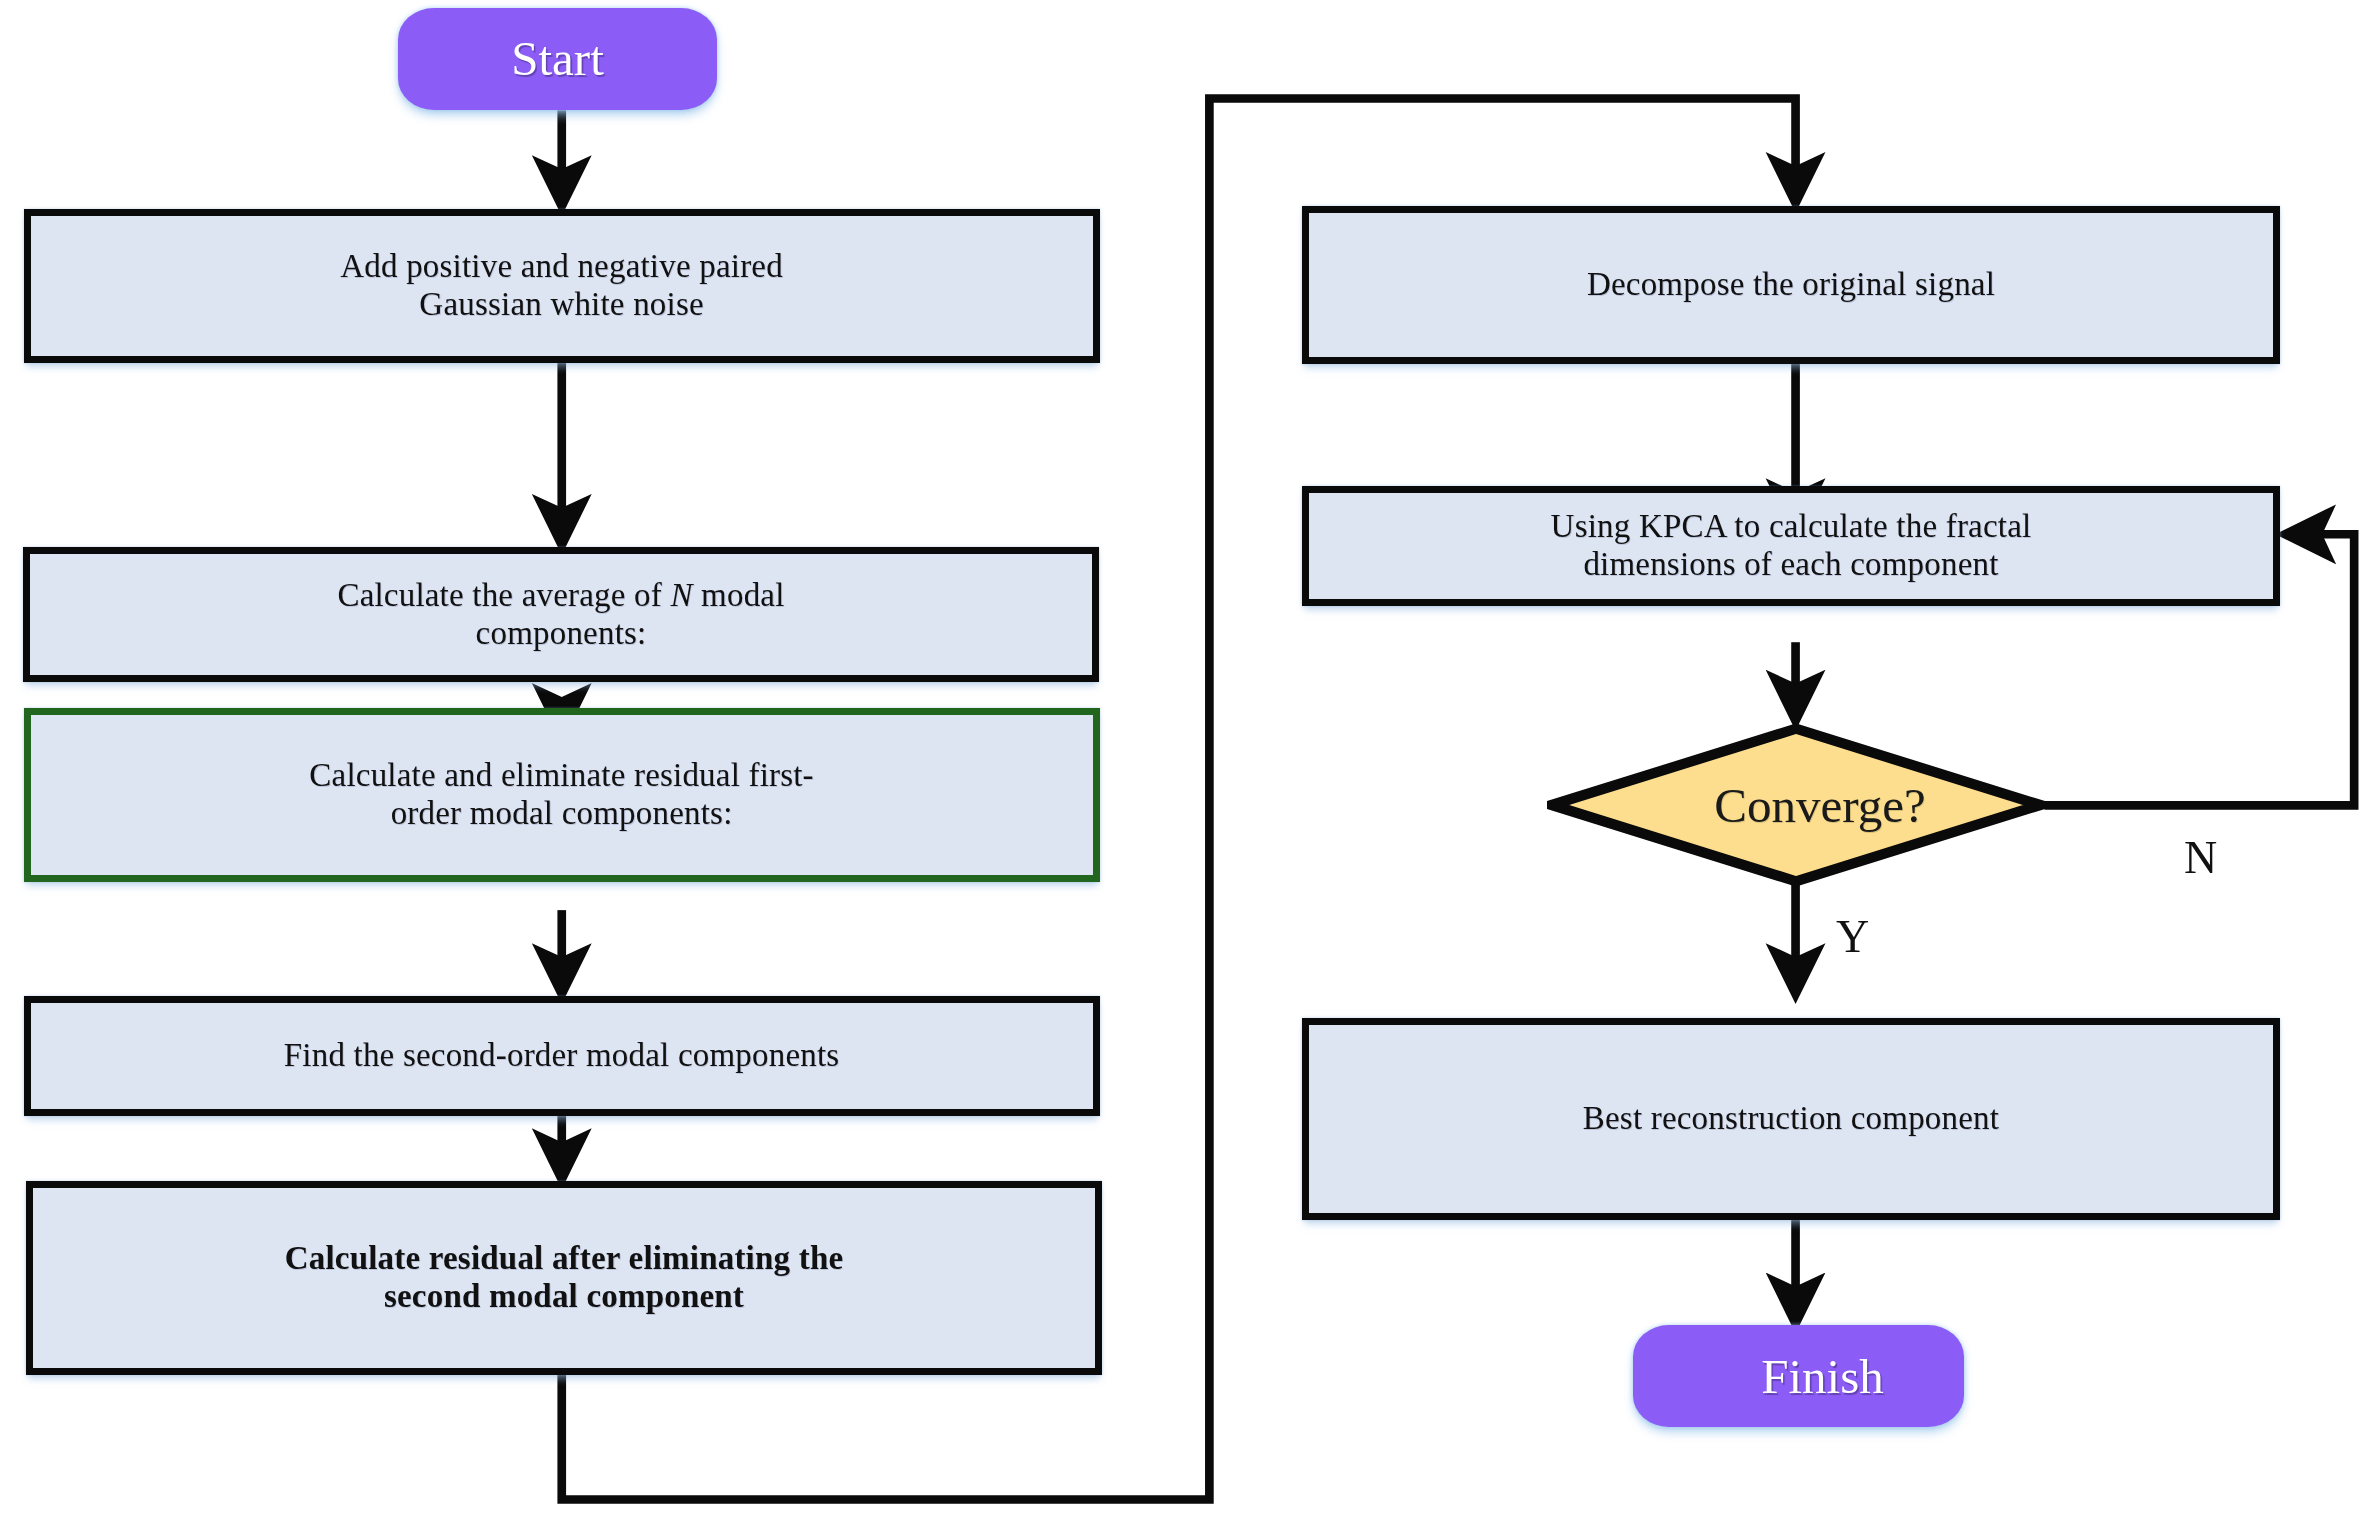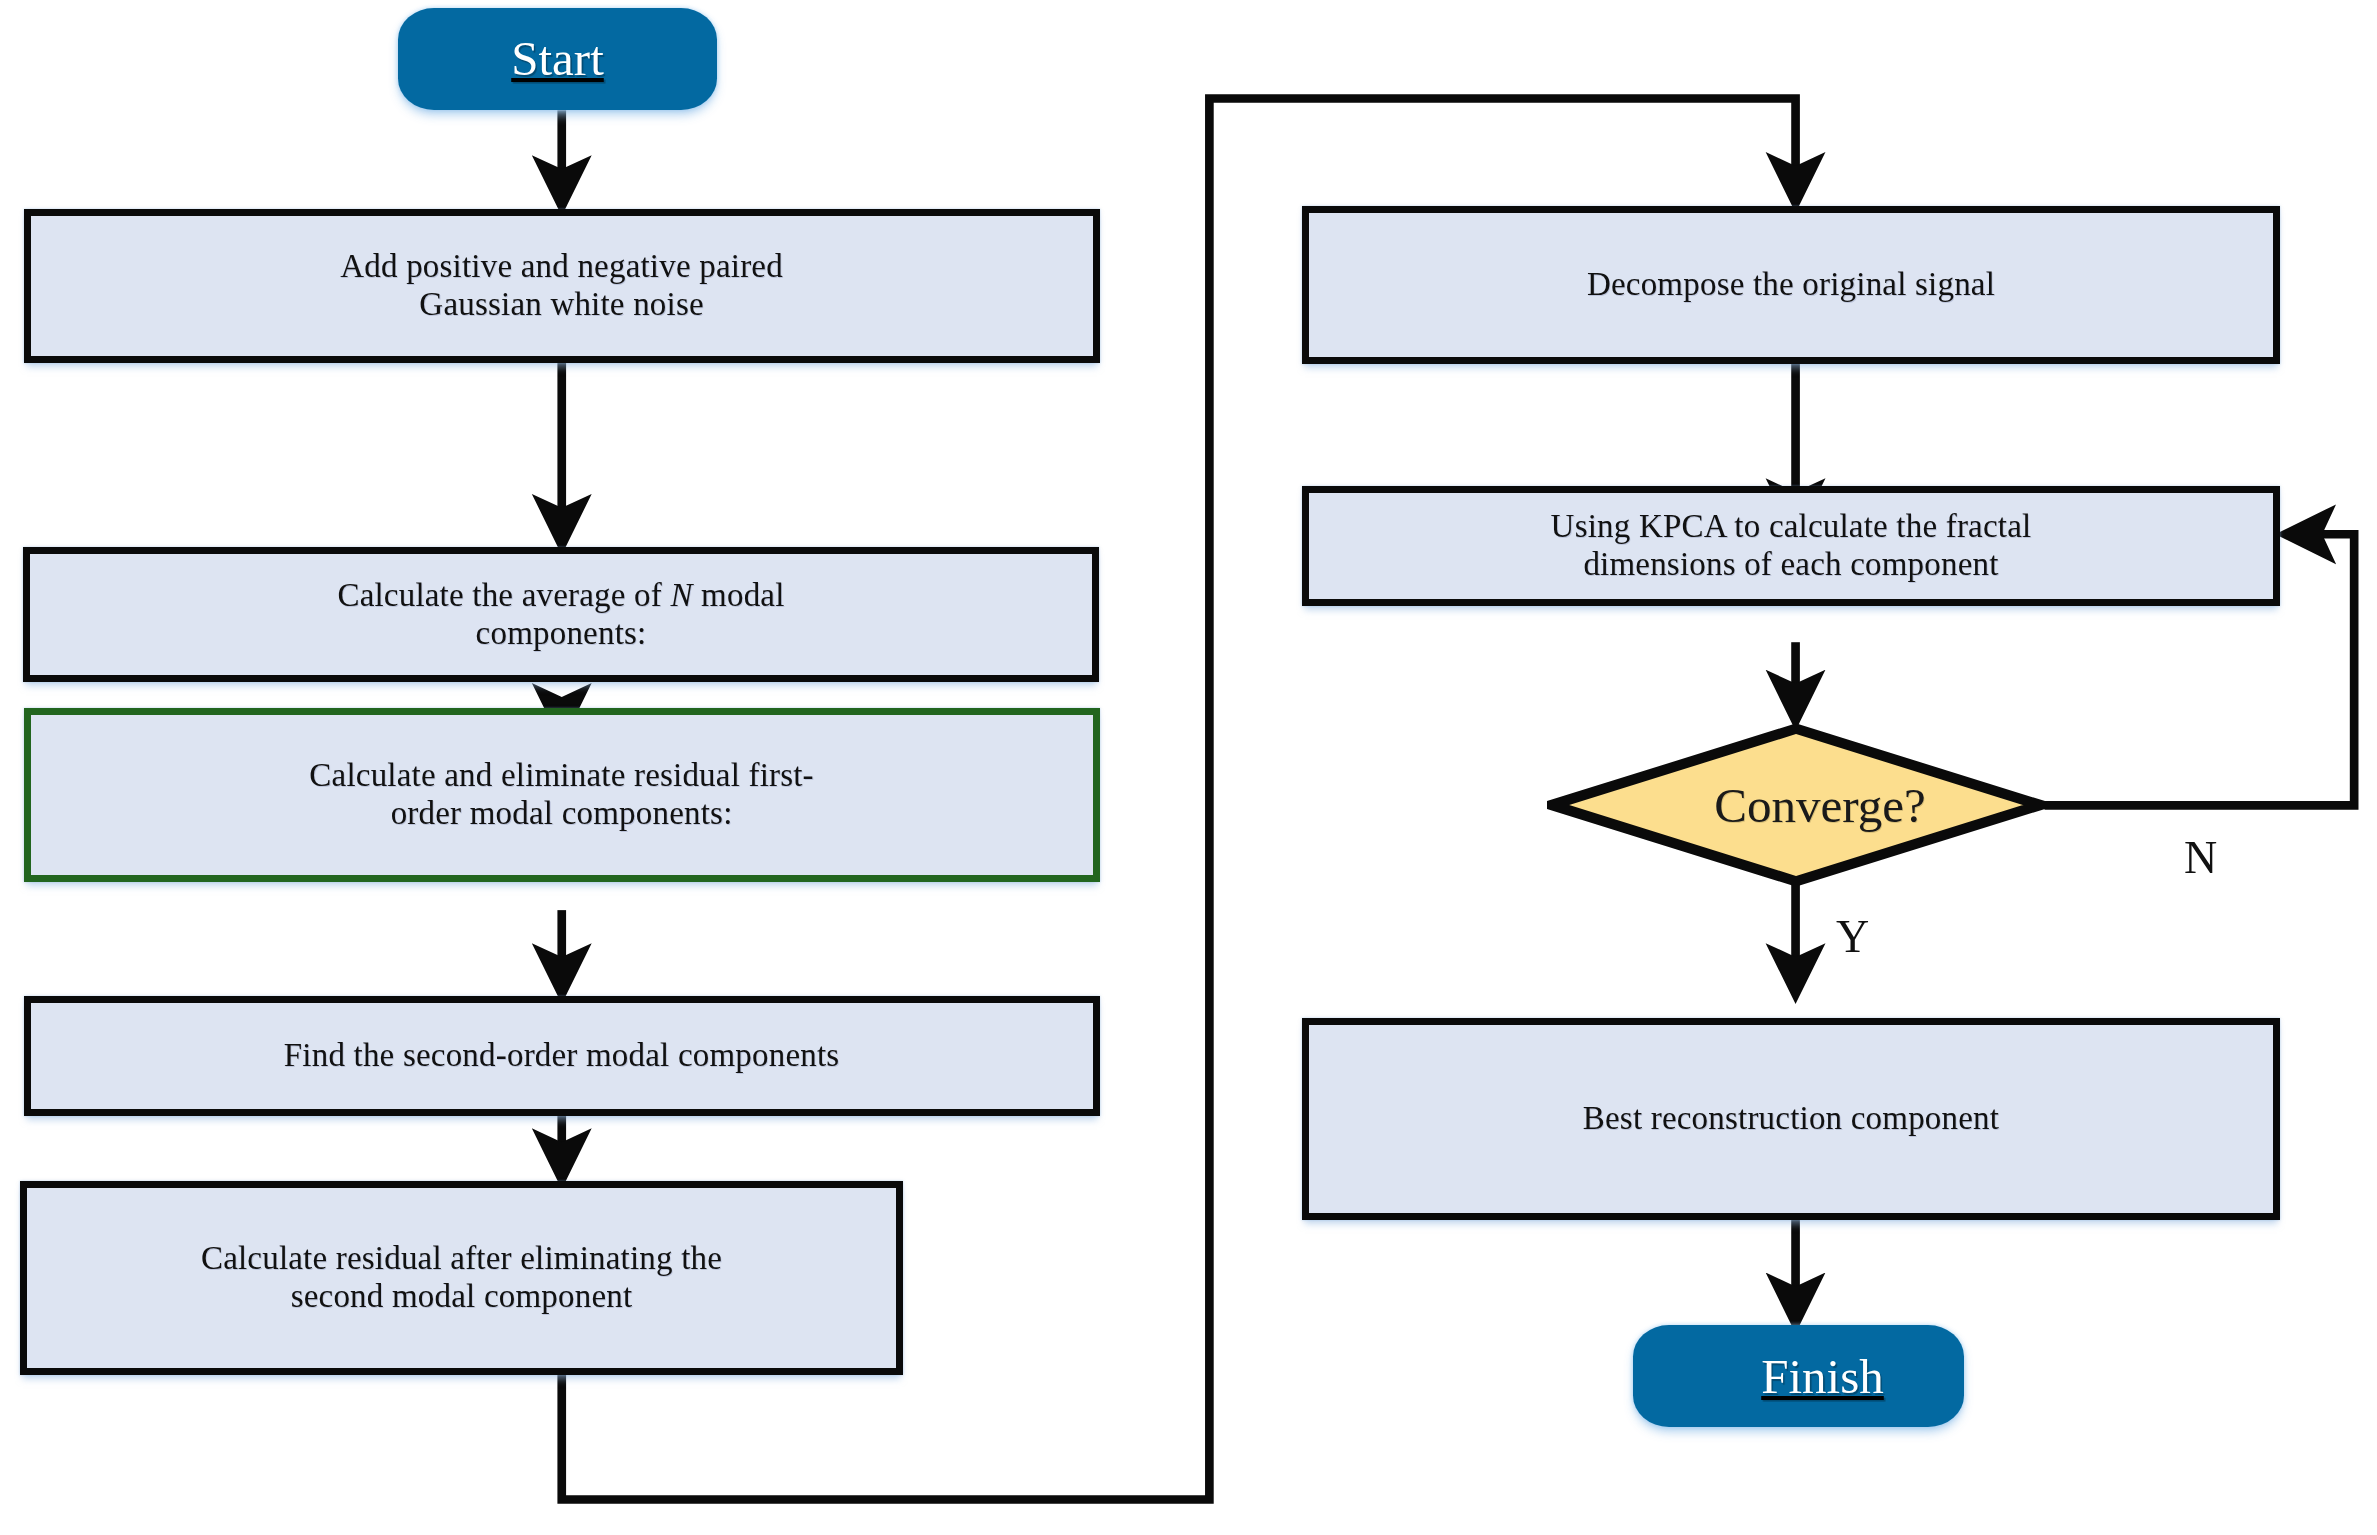--- a/index.html
+++ b/index.html
@@ -45,25 +45,24 @@
     line-height: 1.14;
     color: #111111;
     letter-spacing: 0.2px;
     padding: 0 14px;
     text-shadow: 0.8px 0.8px 0 rgba(160,170,200,0.55);
   }
   .proc .label i {
     font-style: italic;
   }
   .terminal {
-    background: #0369a1;
+    background: #8b5cf6;
     border-radius: 36px / 31.5px;
     box-shadow: 0 6.3px 11px -2.4px rgba(150,195,235,0.85),
                 0 0 4.7px rgba(150,200,240,0.7);
-    text-decoration: underline;
   }
   .terminal .label {
     font-size: 49px;
     color: #ffffff;
     text-shadow: 1.6px 1.6px 0.8px rgba(0,0,0,0.28);
   }
   .decision {
     width: 498px;
     height: 162px;
   }
@@ -148,21 +147,21 @@
     <div class="label">
       <span>Calculate and eliminate residual first-</span><br>
       <span>order modal components:</span>
     </div>
   </div>
 
   <div class="node proc" style="left:23.6px; top:996px; width:1076px; height:120px;">
     <div class="label">Find the second-order modal components</div>
   </div>
 
-  <div class="node proc" style="left:20px; top:1181px; width:883px; height:194px;">
+  <div class="node proc" style="left:26px; top:1181px; width:1076px; height:194px;font-weight:bold;">
     <div class="label">
       <span>Calculate residual after eliminating the</span><br>
       <span>second modal component</span>
     </div>
   </div>
 
   <div class="node proc" style="left:1302px; top:206px; width:978px; height:158px;">
     <div class="label">Decompose the original signal</div>
   </div>
 

